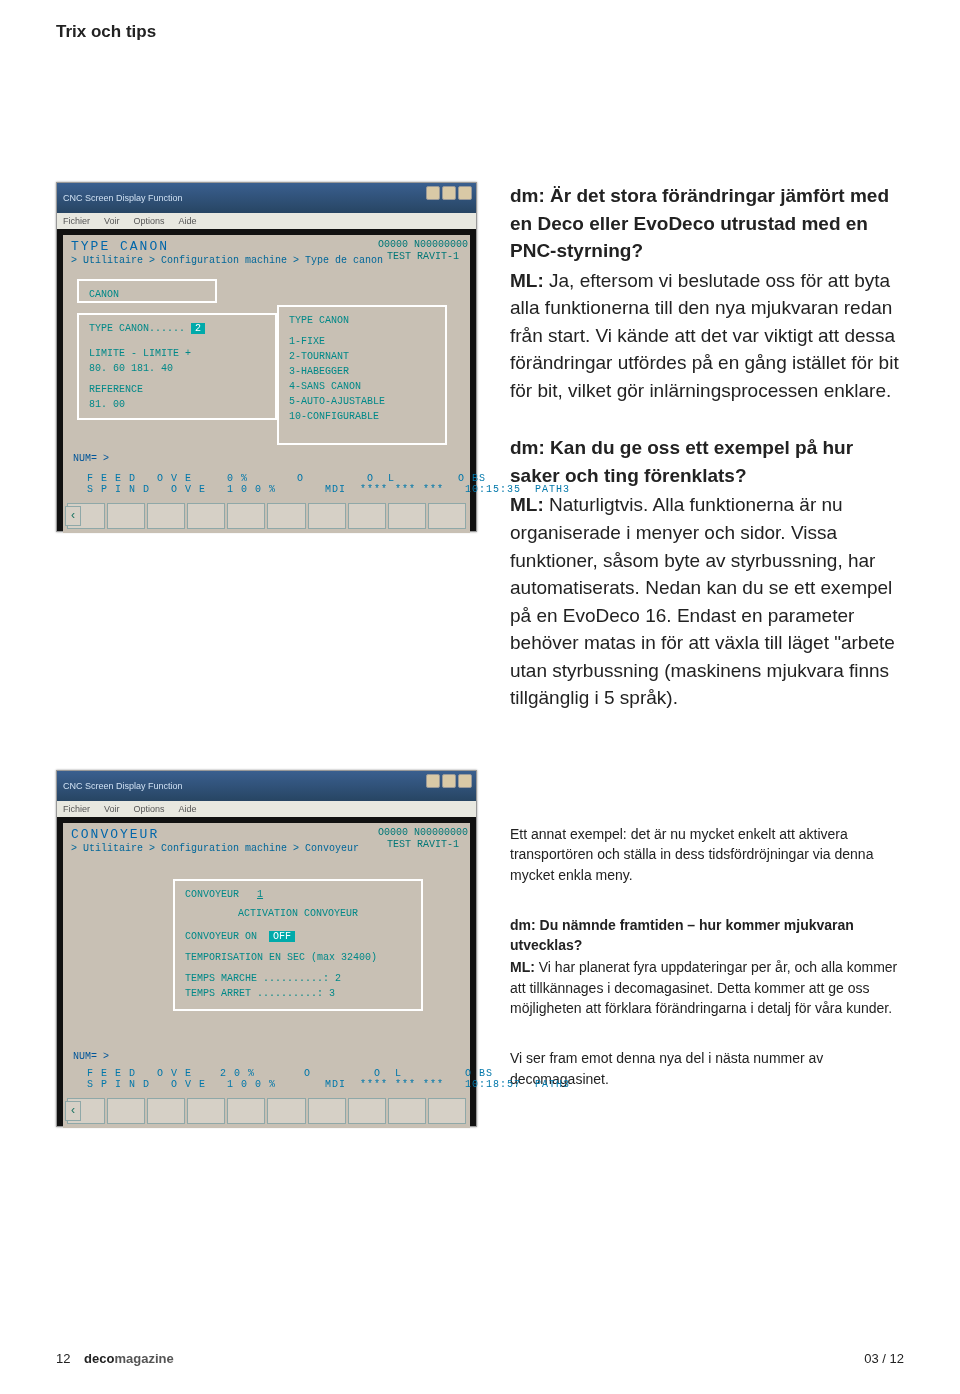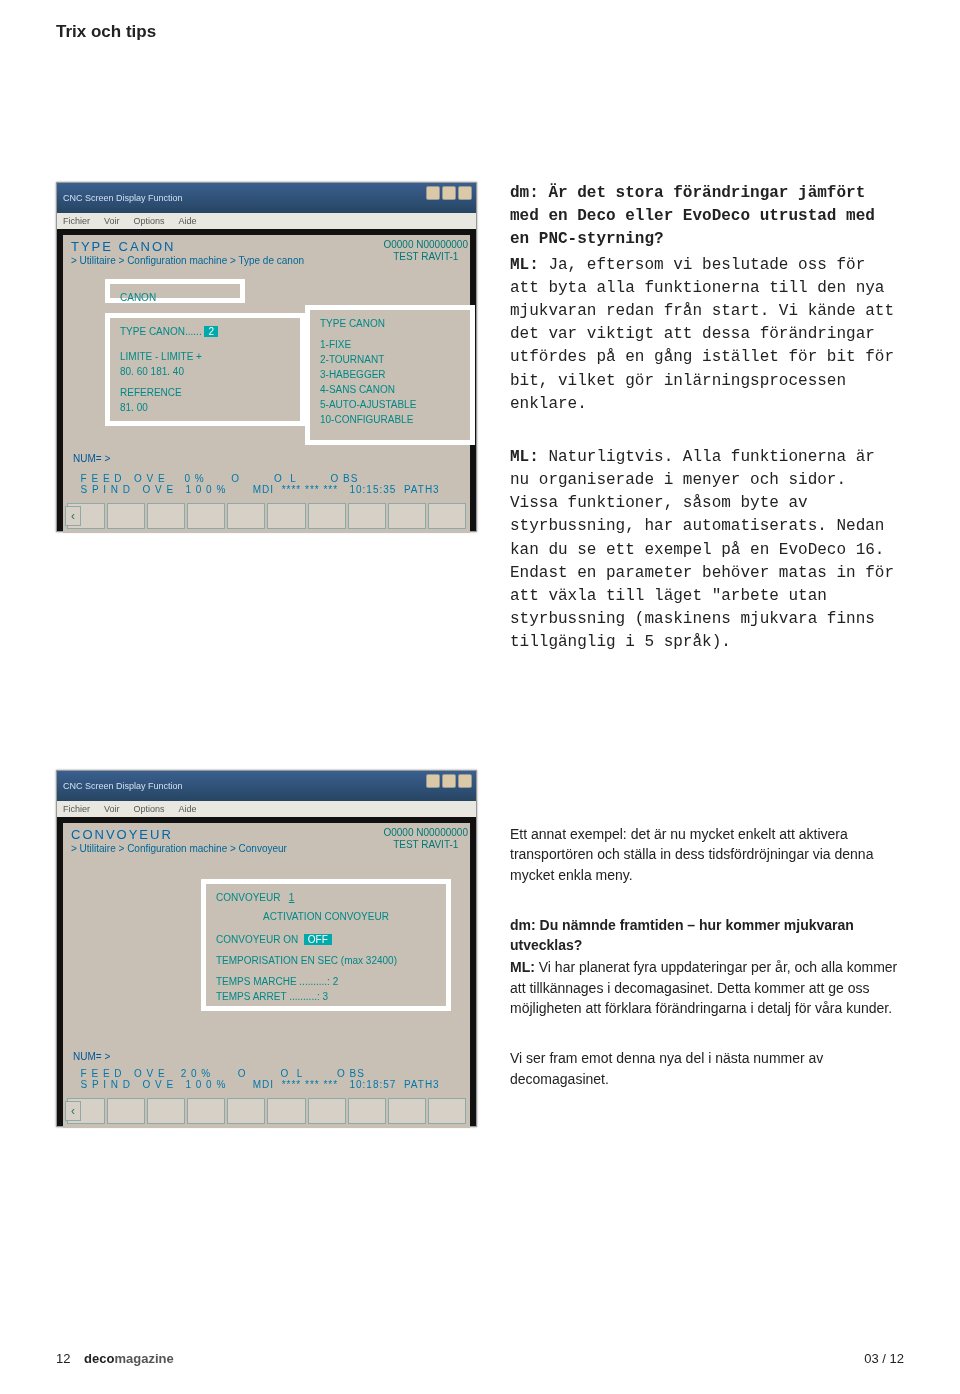--- a/index.html
+++ b/index.html
@@ -1,40 +1,40 @@
 <!DOCTYPE html>
 <html><head>
 <meta charset="utf-8">
 <style>
   * { margin: 0; padding: 0; box-sizing: border-box; }
   body { width: 960px; height: 1394px; background: #fff; font-family: Arial, Helvetica, sans-serif; color: #222; position: relative; }
   .page-header { position: absolute; top: 22px; left: 56px; font-weight: 700; font-size: 17px; }
-  .col-right { position: absolute; left: 510px; top: 182px; width: 392px; font-size: 16px; line-height: 1.45; font-family: Liberation Mono, monospace; }
+  .col-right { position: absolute; left: 510px; top: 182px; width: 392px; font-size: 19px; line-height: 1.45; }
   .para { margin-bottom: 20px; }
   .bold { font-weight: 700; }
   .q { font-weight: 700; margin-bottom: 2px; }
   .qa-block { margin-bottom: 30px; }
   .col-right-2 { position: absolute; left: 510px; top: 824px; width: 392px; font-size: 14px; line-height: 1.45; }
   .footer { position: absolute; bottom: 28px; left: 56px; right: 56px; font-size: 13px; display: flex; justify-content: space-between; }
   .footer .left .deco { font-weight: 400; }
   .footer .left .mag { font-weight: 700; color: #555; }
   .footer .left .pg { margin-right: 10px; }
   
   .win { position: absolute; background: #111; border: 1px solid #999; box-shadow: 0 0 2px rgba(0,0,0,.4); }
   .win1 { left: 56px; top: 182px; width: 421px; height: 350px; }
   .win2 { left: 56px; top: 770px; width: 421px; height: 357px; }
   .win .titlebar { height: 30px; background: linear-gradient(#3a5f8f,#274563); display: flex; align-items: center; padding-left: 6px; font-size: 9px; color: #cfe0f3; position: relative; }
   .win .titlebar .tbtn { position: absolute; right: 4px; top: 3px; display: flex; gap: 2px; }
   .win .titlebar .tbtn span { width: 14px; height: 14px; background: #d9c9a6; border: 1px solid #999; border-radius: 2px; }
   .win .menubar { height: 16px; background: #e8e8e0; display: flex; gap: 14px; padding-left: 6px; font-size: 9px; color: #555; align-items: center; }
-  .win .screen { margin: 6px; background: #c8c0b4; position: relative; height: calc(100% - 50px); font-family: Liberation Sans, sans-serif; font-size: 11px; color: #088; }
+  .win .screen { margin: 6px; background: #c8c0b4; position: relative; height: calc(100% - 50px); font-family: Liberation Mono, monospace; font-size: 11px; color: #088; }
   .scr-title { position: absolute; top: 4px; left: 8px; color: #06a; letter-spacing: 2px; font-size: 13px; }
   .scr-top-right { position: absolute; top: 4px; right: 2px; color: #077; font-size: 10px; text-align: center; line-height: 1.2; }
   .scr-path { position: absolute; top: 20px; left: 8px; color: #069; font-size: 10px; }
-  .scr-box { position: absolute; border: 5px solid #ffffff; padding: 6px 10px; color: #088; font-size: 10px; line-height: 1.5; margin-left: 28px; }
+  .scr-box { position: absolute; border: 2px solid #ffffff; padding: 6px 10px; color: #088; font-size: 10px; line-height: 1.5; }
   .box-canon1 { top: 44px; left: 14px; width: 140px; height: 24px; }
   .box-canon2 { top: 78px; left: 14px; width: 200px; }
   .box-types { top: 70px; left: 214px; width: 170px; height: 140px; }
   .scr-num { position: absolute; top: 218px; left: 10px; color: #059; font-size: 10px; }
   .scr-feed { position: absolute; bottom: 38px; left: 10px; right: 10px; color: #07a; font-size: 10px; white-space: pre; letter-spacing: 1px; }
   .scr-fkeys { position: absolute; bottom: 4px; left: 4px; right: 4px; height: 26px; display: flex; gap: 2px; }
   .scr-fkeys div { flex: 1; border: 1px solid #8fa8a8; background: #d6d0c6; }
   .scr-fkeys .arrow { position: absolute; left: -2px; bottom: 3px; width: 16px; height: 20px; border: 1px solid #8fa8a8; background: #d6d0c6; font-size: 12px; text-align: center; line-height: 18px; color: #276; }
   .hl-num { background: #0aa; color: #fff; padding: 0 4px; }
   .hl-off { background: #0aa; color: #fff; padding: 0 4px; }
@@ -45,20 +45,21 @@
 <body>
 
 <div class="page-header">Trix och tips</div>
 
 <div class="col-right">
   <div class="qa-block">
     <div class="q">dm: Är det stora förändringar jämfört med en Deco eller EvoDeco utrustad med en PNC-styrning?</div>
     <div class="para"><span class="bold">ML:</span><span> Ja, eftersom vi beslutade oss för att byta alla funktionerna till den nya mjukvaran redan från start. Vi kände att det var viktigt att dessa förändringar utfördes på en gång istället för bit för bit, vilket gör inlärningsprocessen enklare.</span></div>
   </div>
   <div class="qa-block">
+    <div class="q">dm: Kan du ge oss ett exempel på hur saker och ting förenklats?</div>
     <div class="para"><span class="bold">ML:</span><span> Naturligtvis. Alla funktionerna är nu organiserade i menyer och sidor. Vissa funktioner, såsom byte av styrbussning, har automatiserats. Nedan kan du se ett exempel på en EvoDeco 16. Endast en parameter behöver matas in för att växla till läget "arbete utan styrbussning (maskinens mjukvara finns tillgänglig i 5 språk).</span></div>
   </div>
 </div>
 
 <div class="col-right-2">
   <div class="para">Ett annat exempel: det är nu mycket enkelt att aktivera transportören och ställa in dess tidsfördröjningar via denna mycket enkla meny.</div>
   <div class="qa-block" style="margin-top:30px;">
     <div class="q">dm: Du nämnde framtiden – hur kommer mjukvaran utvecklas?</div>
     <div class="para"><span class="bold">ML:</span><span> Vi har planerat fyra uppdateringar per år, och alla kommer att tillkännages i decomagasinet. Detta kommer att ge oss möjligheten att förklara förändringarna i detalj för våra kunder.</span></div>
   </div>

